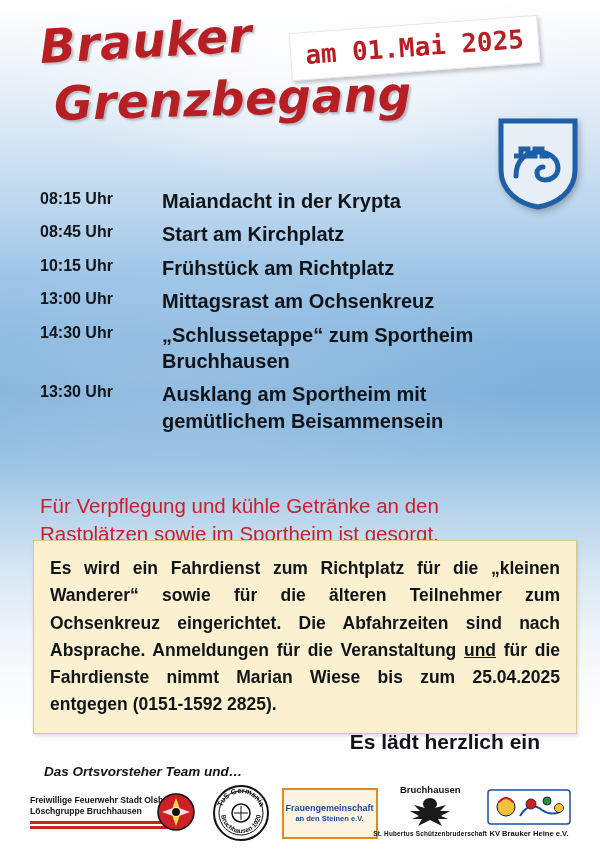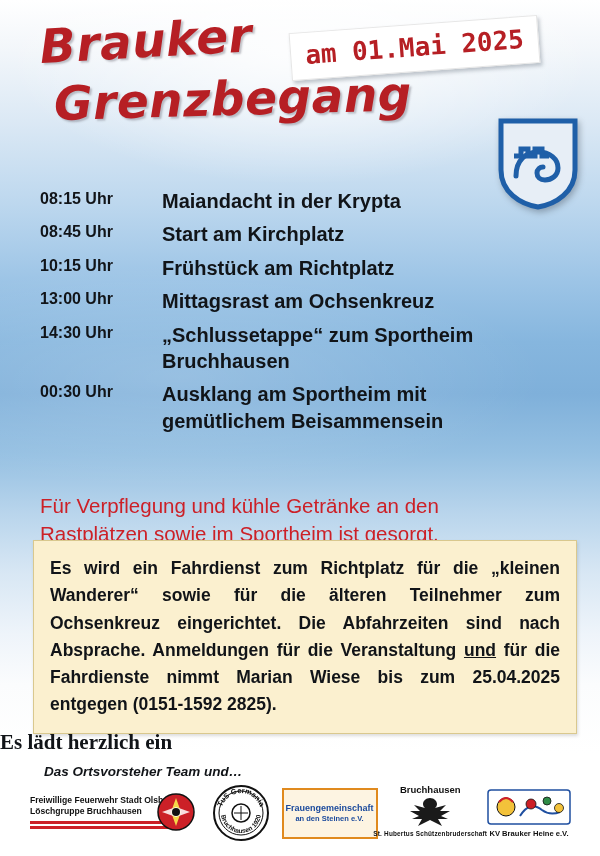--- a/index.html
+++ b/index.html
@@ -170,25 +170,24 @@
   .info-box u {
     text-decoration: underline;
   }
 
   
   .invite {
     position: absolute;
     left: 0;
     top: 730px;
     width: 540px;
-    text-align: left;
+    text-align: right;
     font-weight: bold;
     font-size: 21px;
     color: #111418;
-    font-family: Liberation Serif, serif;
   }
 
   
   .signature {
     position: absolute;
     left: 44px;
     top: 764px;
     font-weight: bold;
     font-style: italic;
     font-size: 13.5px;
@@ -371,21 +370,21 @@
       </div>
     </div>
     <div class="sched-row">
       <div class="sched-time">14:30 Uhr</div>
       <div class="sched-desc">
         <span>„Schlussetappe“ zum Sportheim</span>
         <span class="cont">Bruchhausen</span>
       </div>
     </div>
     <div class="sched-row">
-      <div class="sched-time">00:30 Uhr</div>
+      <div class="sched-time">13:30 Uhr</div>
       <div class="sched-desc">
         <span>Ausklang am Sportheim mit</span>
         <span class="cont">gemütlichem Beisammensein</span>
       </div>
     </div>
   </div>
 
   <div class="red-note">
     <div>Für Verpflegung und kühle Getränke an den</div>
     <div>Rastplätzen sowie im Sportheim ist gesorgt.</div>

